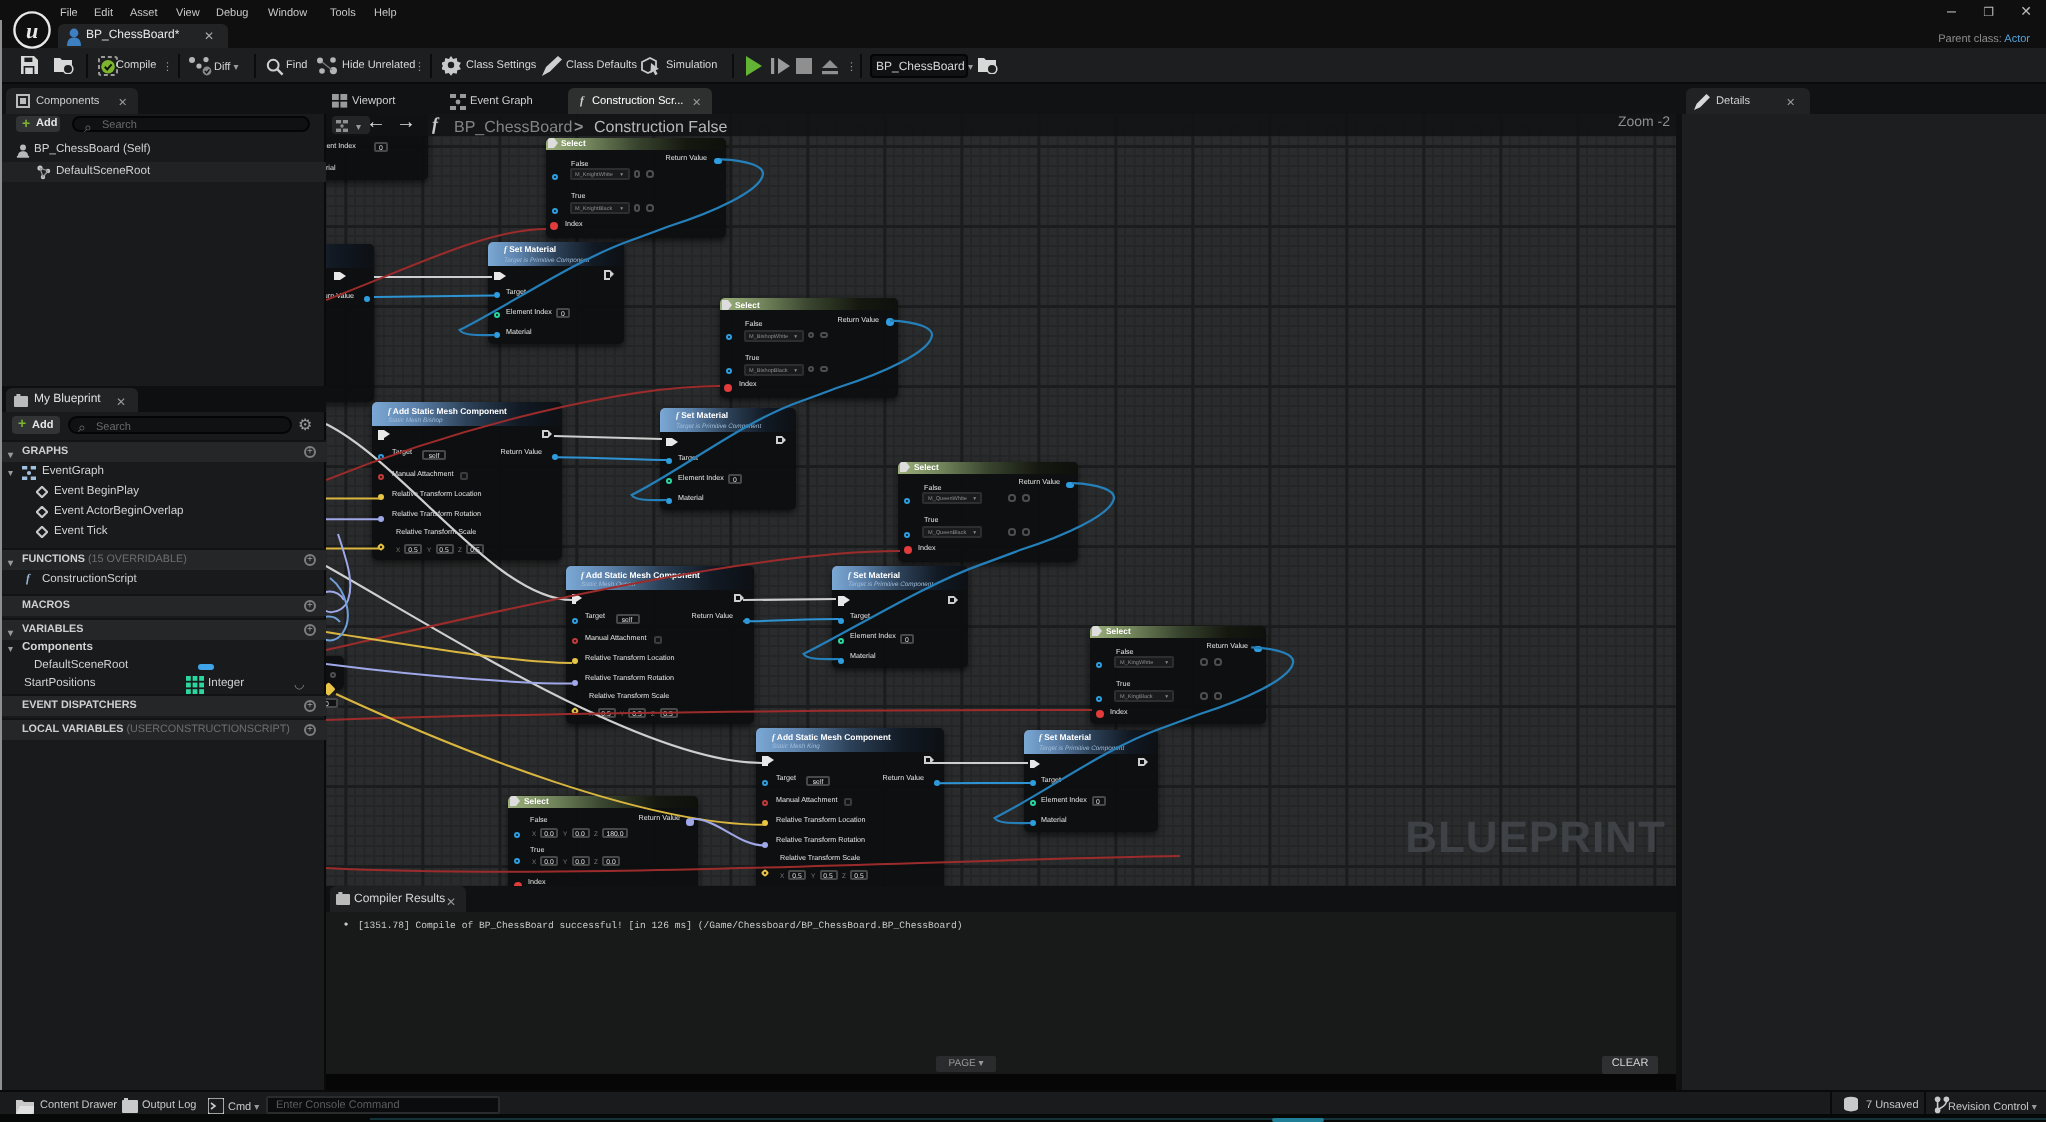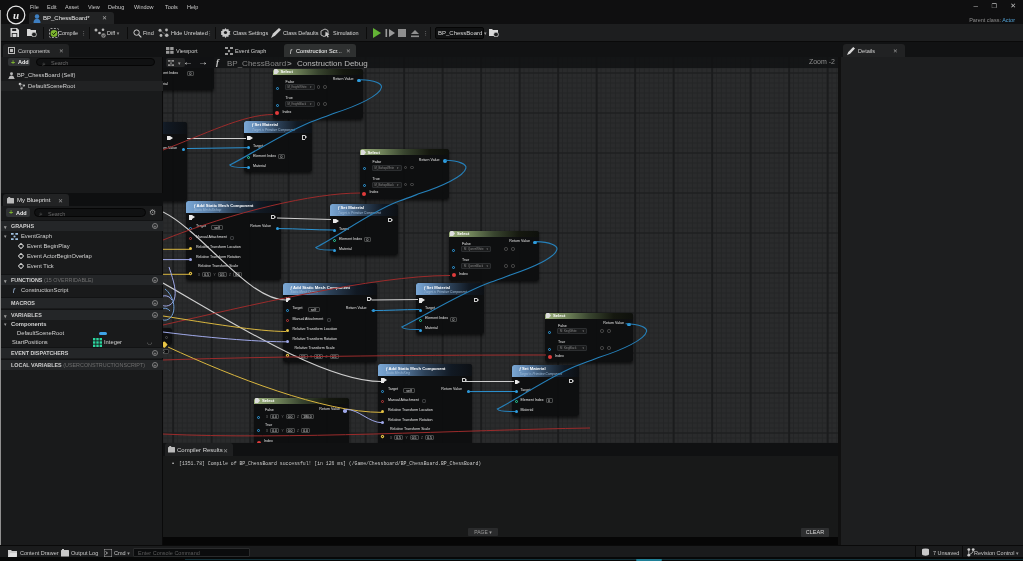--- a/index.html
+++ b/index.html
@@ -332,20 +332,21 @@
  <div class="sechdr" style="top:290px">
         <span style="position:absolute;left:11px;top:2px">EVENT DISPATCHERS</span>
         <span class="plus">+</span>
       </div>
  <div class="sechdr" style="top:302px">
         <span style="position:absolute;left:11px;top:2px">LOCAL VARIABLES <span class="sub">(USERCONSTRUCTIONSCRIPT)</span></span>
         <span class="plus">+</span>
       </div>
 </div>
 <div class="abs" id="graph">
+ <div id="wm">BLUEPRINT</div>
 
  <div class="node" style="left:-17px;top:-18px;width:67.5px;height:51px">
 
   <span class="lab" style="left:9px;top:32.5px">Element Index</span>
   <div class="vb" style="left:41px;top:32px;width:7px">0</div>
 
   <span class="lab" style="left:9px;top:44px">Material</span>
  </div>
 
  <div class="node" style="left:-71px;top:64.5px;width:95px;height:79px">
@@ -687,21 +688,21 @@
             <rect x="4" y="5" width="3" height="2" fill="#909090"></rect>
             <circle cx="3.5" cy="3.5" r="1" fill="#909090"></circle>
           </svg>
    <span style="position:absolute;left:12px;top:1.5px;font-size:5px;color:#9a9a9a">▾</span>
   </div>
   <span style="position:absolute;left:20px;top:-1.5px;font-size:10px;color:#e0e0e0;font-weight:bold">←</span>
   <span style="position:absolute;left:35px;top:-1.5px;font-size:10px;color:#e0e0e0;font-weight:bold">→</span>
   <span style="position:absolute;left:53px;top:0px;font-size:9px;color:#c9c9c9;font-style:italic;font-family:'Liberation Serif';font-weight:bold">f</span>
   <span style="position:absolute;left:64px;top:1.5px;font-size:8px;color:#848484">BP_ChessBoard</span>
   <span style="position:absolute;left:124px;top:1.5px;font-size:8px;color:#8f8f8f;font-weight:bold">&gt;</span>
-  <span style="position:absolute;left:134px;top:1.5px;font-size:8px;color:#b9b9b9">Construction Debug</span>
+  <span style="position:absolute;left:134px;top:1.5px;font-size:8px;color:#b9b9b9">Construction False</span>
   <span id="zoomtxt">Zoom -2</span>
  </div>
 </div>
 <div class="abs" id="ctabrow">
  <div style="position:absolute;left:2px;top:0;width:68px;height:13px;background:#1f2021;border-radius:3px 3px 0 0">
   <svg width="7" height="7" style="position:absolute;left:3px;top:3px" viewBox="0 0 7 7">
           <rect x="0" y="1" width="7" height="5.5" rx="0.5" fill="#bbb"></rect>
           <rect x="1.2" y="0" width="2" height="1.5" fill="#bbb"></rect>
         </svg>
   <span style="position:absolute;left:12px;top:3.5px;font-size:6px;color:#d6d6d6">Compiler Results</span>

